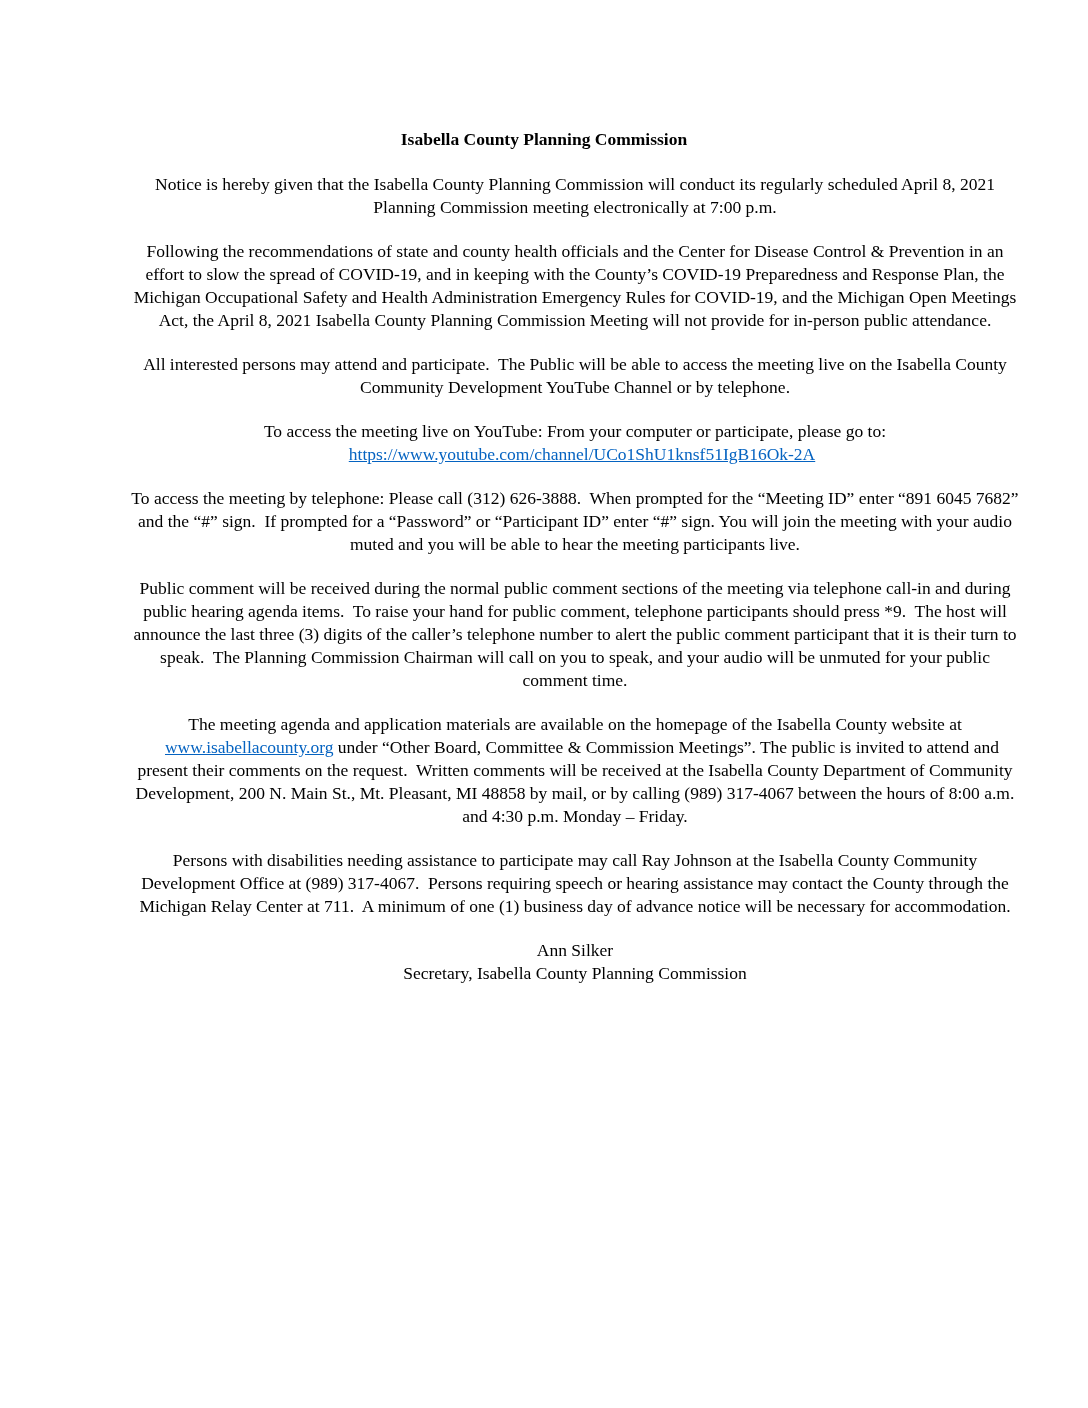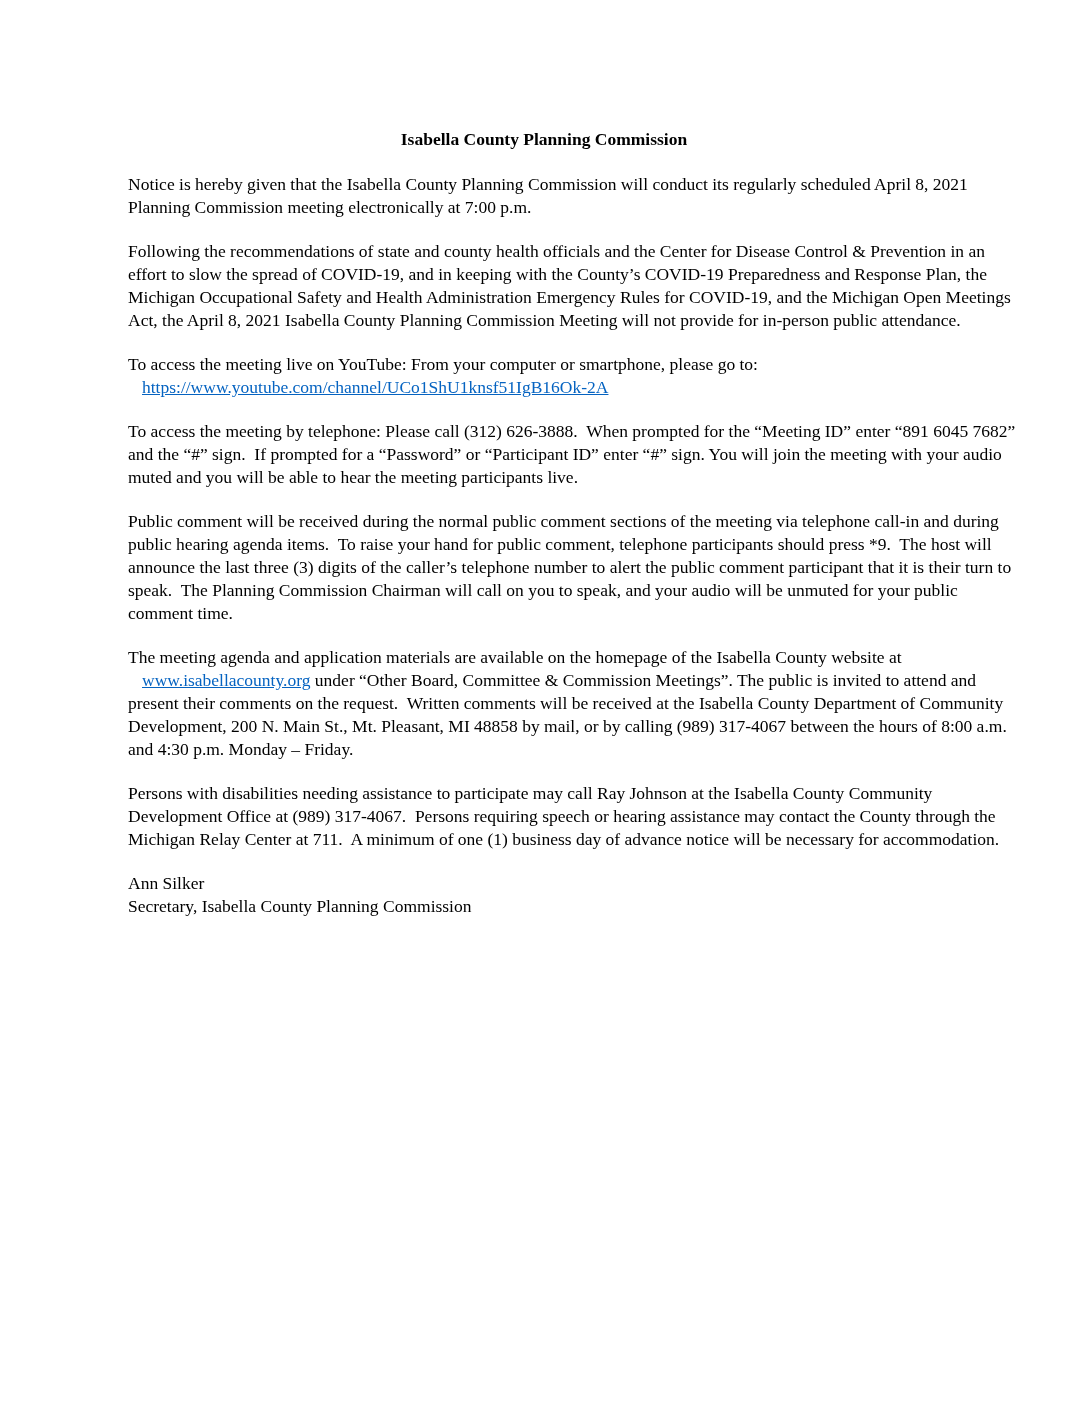--- a/index.html
+++ b/index.html
@@ -23,20 +23,21 @@
   .doc-title {
     font-size: 17.5px;
     font-weight: bold;
     text-align: center;
     margin: 0 -66px 22px -128px;
     line-height: 23px;
   }
   .doc p {
     margin: 0 0 21px 0;
     white-space: pre-wrap;
+    text-align: center;
   }
   .doc p.signature {
     margin-bottom: 0;
   }
   b, .bold {
     font-weight: normal;
   }
   a.doclink {
     color: #0563C1;
     text-decoration: underline;
@@ -50,22 +51,23 @@
 <div class="doc">
 
   <div class="doc-title">
     <span>Isabella County Planning Commission</span><br>
   </div>
 
   <p>Notice is hereby given that the Isabella County Planning Commission will conduct its regularly scheduled April 8, 2021 Planning Commission meeting electronically at 7:00 p.m.</p>
 
   <p>Following the recommendations of state and county health officials and the Center for Disease Control &amp; Prevention in an effort to slow the spread of COVID-19, and in keeping with the County’s COVID-19 Preparedness and Response Plan, the Michigan Occupational Safety and Health Administration Emergency Rules for COVID-19, and the Michigan Open Meetings Act, the April 8, 2021 Isabella County Planning Commission Meeting will not provide for in-person public attendance.</p>
 
+  <p>All interested persons may attend and participate.  The Public will be able to access the meeting live on the Isabella County Community Development YouTube Channel or by telephone.</p>
 
-  <p><b>To access the meeting live on YouTube:</b><span> From your computer or smartphone, please go to:</span><br><a class="doclink">https://www.youtube.com/channel/UCo1ShU1knsf51IgB16Ok-2A</a></p>
+  <p><b>To access the meeting live on YouTube:</b><span> From your computer or participate, please go to:</span><br><a class="doclink">https://www.youtube.com/channel/UCo1ShU1knsf51IgB16Ok-2A</a></p>
 
   <p><b>To access the meeting by telephone:</b><span> Please call (312) 626-3888.  When prompted for the “Meeting ID” enter “</span><b>891 6045 7682</b><span>” and the “#” sign.  If prompted for a “Password” or “Participant ID” enter “#” sign. You will join the meeting with your audio muted and you will be able to hear the meeting participants live.</span></p>
 
   <p><span>Public comment will be received during the normal public comment sections of the meeting via telephone call-in and during public hearing agenda items.  </span><b>To raise your hand for public comment, telephone participants should press *9.</b><span>  The host will announce the last three (3) digits of the caller’s telephone number to alert the public comment participant that it is their turn to speak.  The Planning Commission Chairman will call on you to speak, and your audio will be unmuted for your public comment time.</span></p>
 
   <p><span>The meeting agenda and application materials are available on the homepage of the Isabella County website at </span><a class="doclink">www.isabellacounty.org</a><span> under “Other Board, Committee &amp; Commission Meetings”. The public is invited to attend and present their comments on the request.  Written comments will be received at the Isabella County Department of Community Development, 200 N. Main St., Mt. Pleasant, MI 48858 by mail, or by calling (989) 317-4067 between the hours of 8:00 a.m. and 4:30 p.m. Monday – Friday.</span></p>
 
   <p>Persons with disabilities needing assistance to participate may call Ray Johnson at the Isabella County Community Development Office at (989) 317-4067.  Persons requiring speech or hearing assistance may contact the County through the Michigan Relay Center at 711.  A minimum of one (1) business day of advance notice will be necessary for accommodation.</p>
 
   <p class="signature"><span>Ann Silker</span><br><span>Secretary, Isabella County Planning Commission</span></p>

